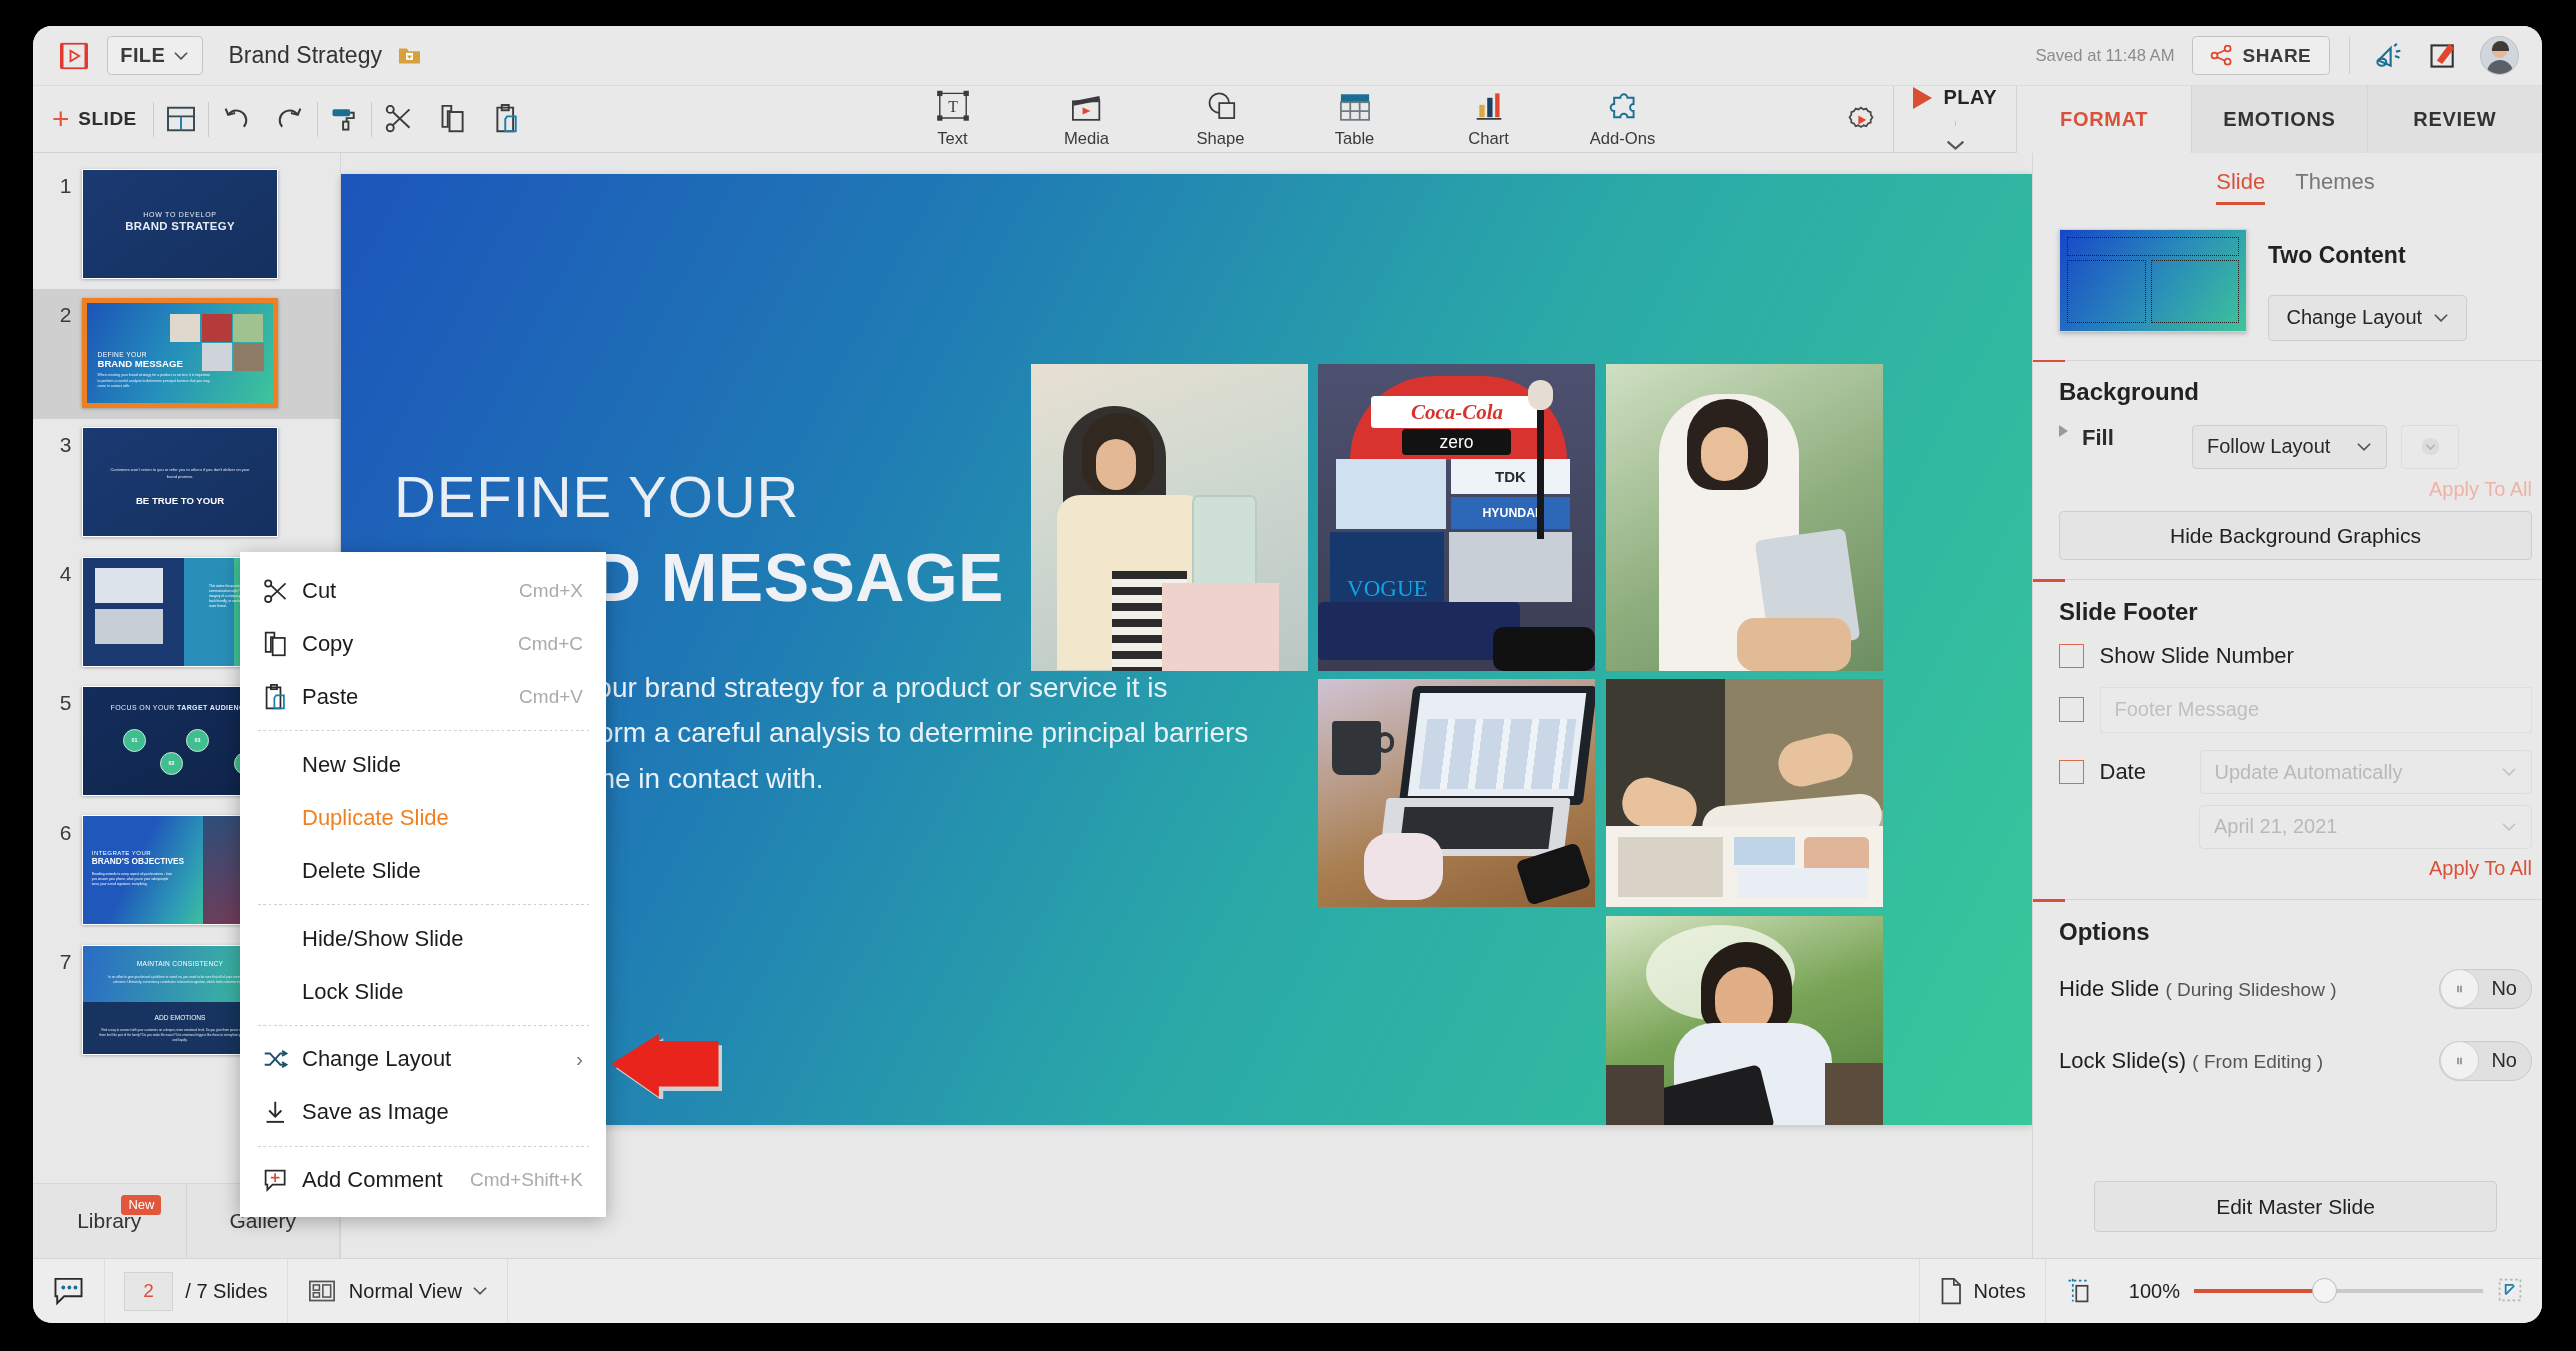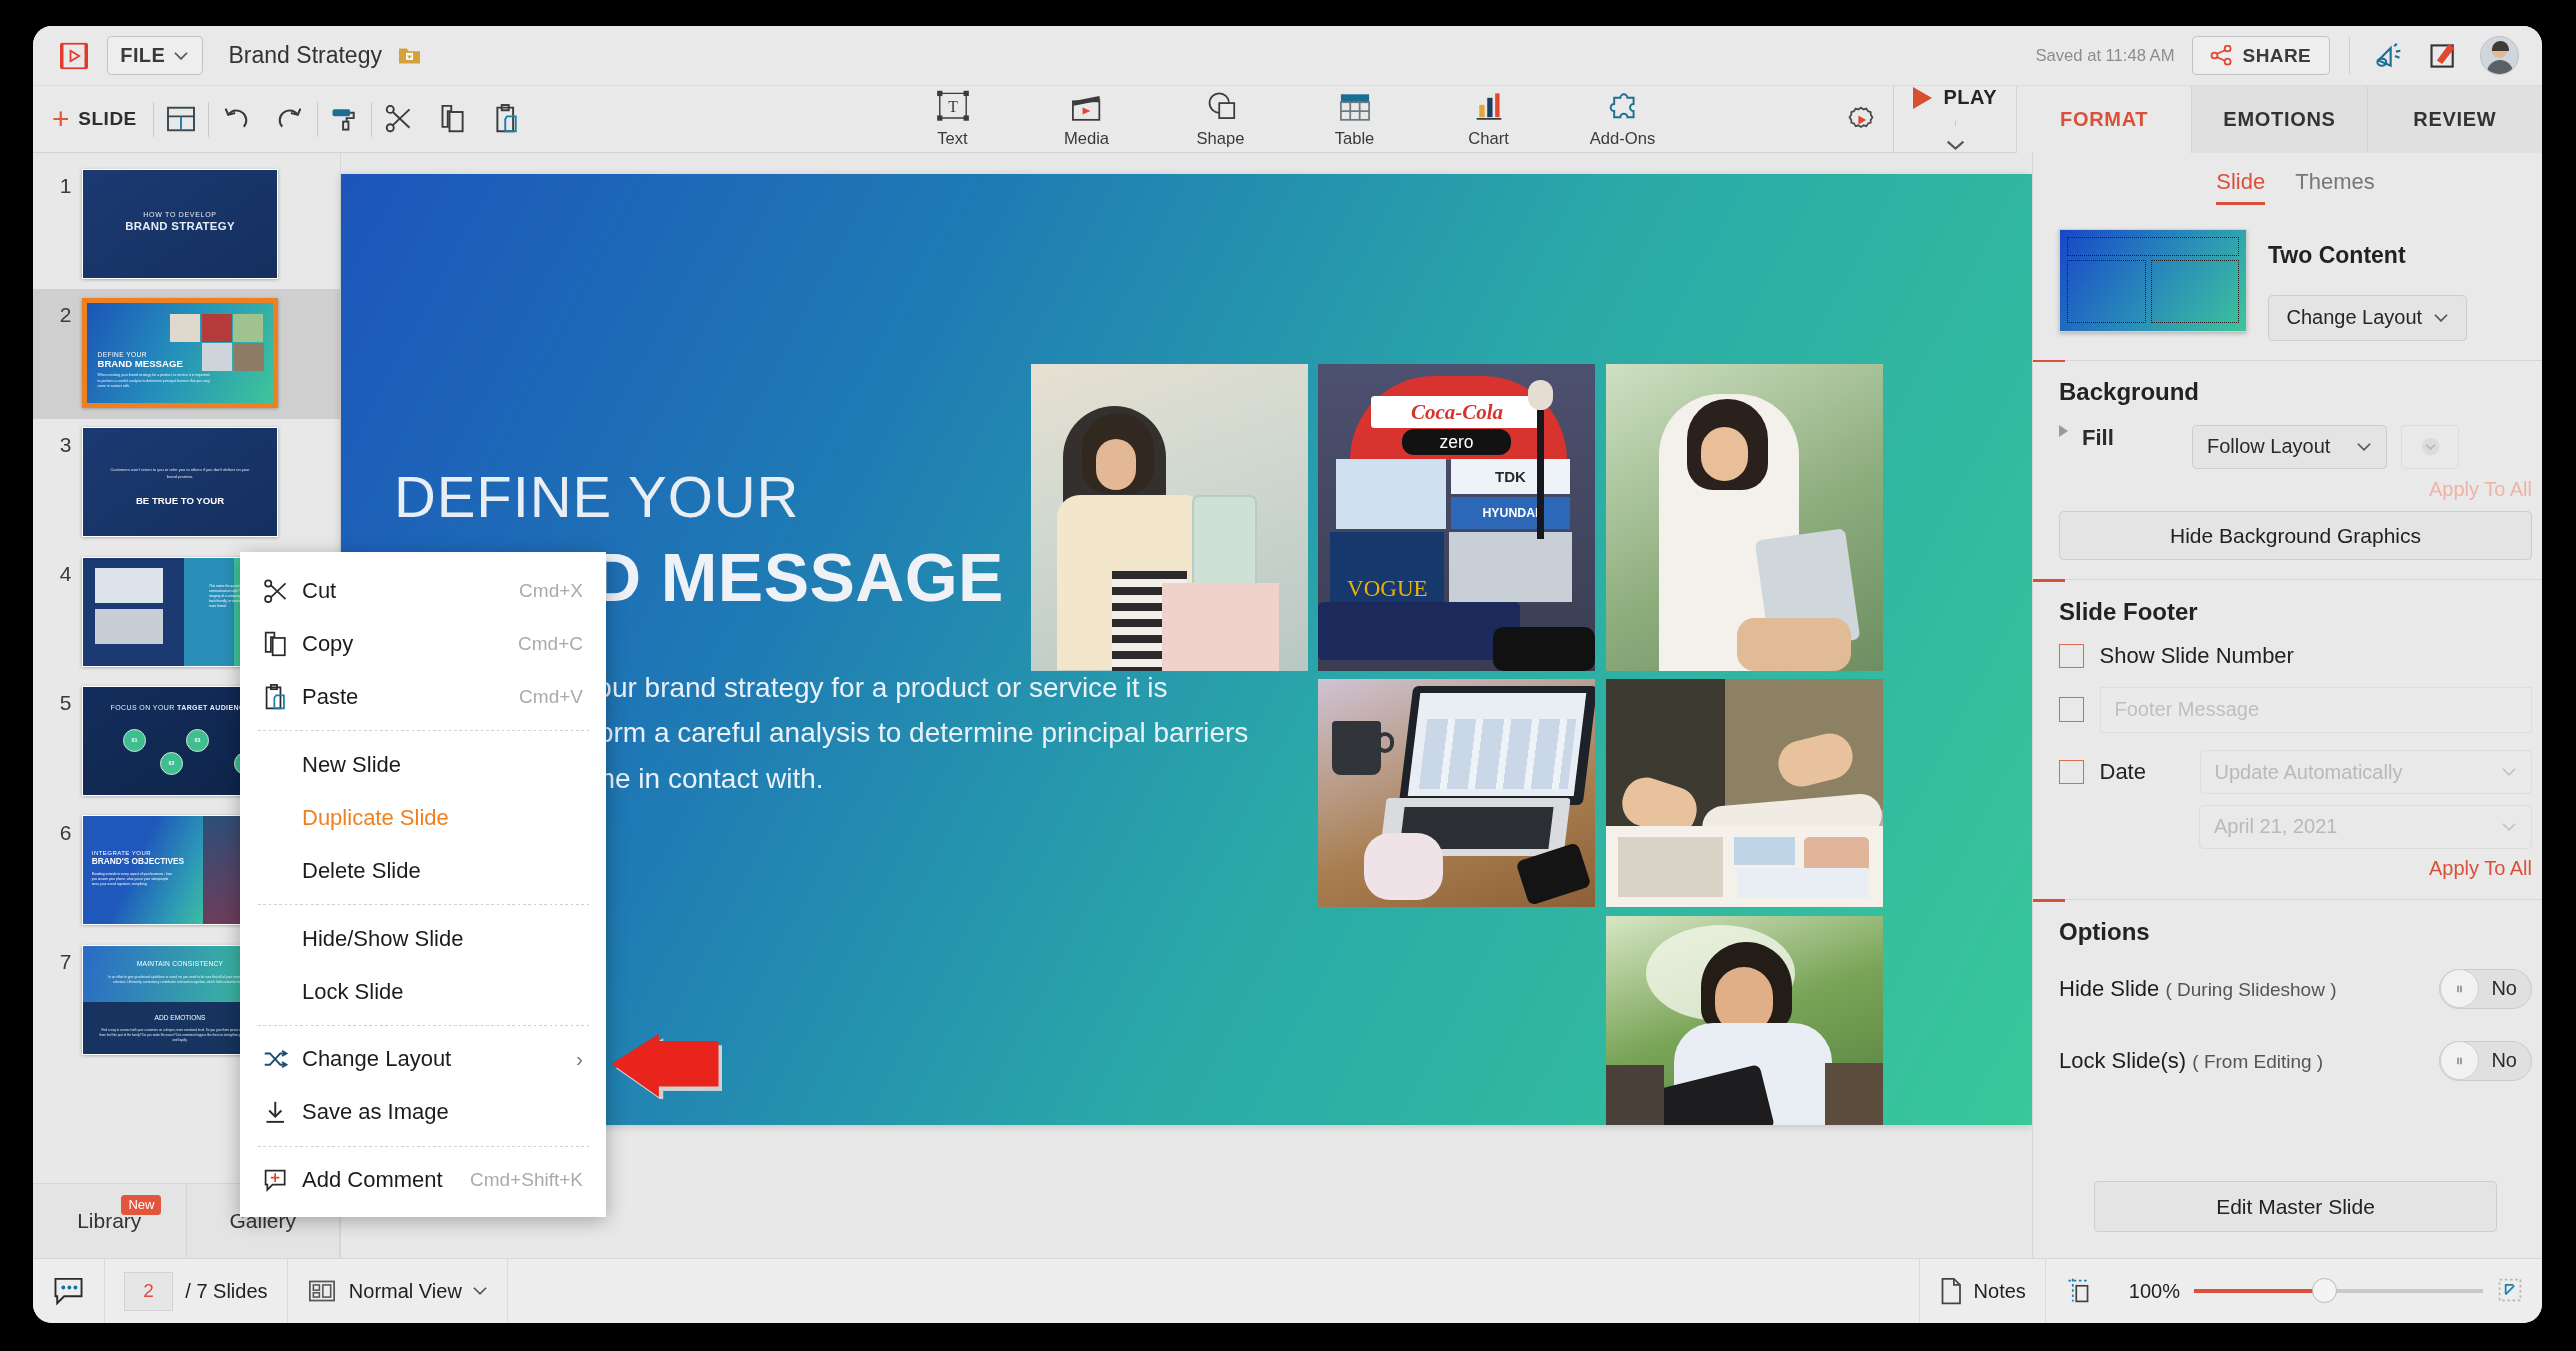--- a/index.html
+++ b/index.html
@@ -691,25 +691,25 @@
             <div style="position:absolute;left:26px;top:131px;width:140px;height:175px;background:#f2e6cd;border-radius:23px 10.5px 0 0;"></div>
             <div style="position:absolute;left:81px;top:207px;width:75px;height:100px;background:repeating-linear-gradient(180deg,#2b2b2b 0 8px,#f3f0ea 8px 16px);"></div>
             <div style="position:absolute;left:161px;top:131px;width:65px;height:95px;background:#cfe0d6;border-radius:7px;border:2.6px solid #b9cbc2;"></div>
             <div style="position:absolute;left:131px;top:219px;width:117px;height:88px;background:#f0d2cc;"></div>
           </div>
 
           <div class="ph" style="left:287px;top:158px;width:277px;height:307px;">
             <div class="sky" style="background:linear-gradient(180deg,#4d5170 0%,#3a3d52 100%)"></div>
             <div style="position:absolute;left:32px;top:12.3px;width:217px;height:84px;background:#d8332f;border-radius:105px 105px 0 0;"></div>
             <div style="position:absolute;left:53px;top:32px;width:172px;height:32px;background:#fff;border-radius:3.5px;display:flex;align-items:center;justify-content:center;color:#d8332f;font-family:'Liberation Serif',serif;font-style:italic;font-size:21px;font-weight:bold;">Coca-Cola</div>
-            <div style="position:absolute;left:84px;top:65px;width:109px;height:26px;background:#121212;border-radius:12px;display:flex;align-items:center;justify-content:center;color:#fff;font-size:17.5px;">zero</div>
+            <div style="position:absolute;left:84px;top:65px;width:109px;height:26px;background:#121212;border-radius:4px;display:flex;align-items:center;justify-content:center;color:#fff;font-size:17.5px;">zero</div>
             <div style="position:absolute;left:17.5px;top:95px;width:110px;height:70px;background:#cfe1f0;"></div>
             <div style="position:absolute;left:133px;top:95px;width:119px;height:35px;background:#eef3f7;display:flex;align-items:center;justify-content:center;color:#2a2a2a;font-size:15px;font-weight:bold;">TDK</div>
             <div style="position:absolute;left:133px;top:133px;width:119px;height:32px;background:#2d67b8;display:flex;align-items:center;justify-content:center;color:#fff;font-size:12.3px;font-weight:bold;">HYUNDAI</div>
-            <div style="position:absolute;left:12.3px;top:168px;width:114px;height:70px;background:#17386c;color:#eab308;font-family:'Liberation Serif',serif;font-size:23px;display:flex;align-items:flex-end;justify-content:center;">VOGUE</div>
+            <div style="position:absolute;left:12.3px;top:168px;width:114px;height:70px;background:#17386c;color:#0ea5e9;font-family:'Liberation Serif',serif;font-size:23px;display:flex;align-items:flex-end;justify-content:center;">VOGUE</div>
             <div style="position:absolute;left:131px;top:168px;width:123px;height:70px;background:#c9cfd6;"></div>
             <div style="position:absolute;left:0;top:238px;width:202px;height:58px;background:#1b2a5a;border-radius:5.3px;"></div>
             <div style="position:absolute;left:175px;top:263px;width:102px;height:44px;background:#111;border-radius:10.5px;"></div>
             <div style="position:absolute;left:219px;top:26px;width:7px;height:149px;background:#18181c;"></div>
             <div style="position:absolute;left:210px;top:16px;width:24.5px;height:30px;background:#e5ddd2;border-radius:12.3px;"></div>
           </div>
 
           <div class="ph" style="left:575px;top:158px;width:277px;height:307px;">
             <div class="sky" style="background:linear-gradient(150deg,#cfe0c3 0%,#8fae7e 55%,#6d8e62 100%)"></div>
             <div style="position:absolute;left:53px;top:30px;width:140px;height:277px;background:#f4f1ec;border-radius:61px 61px 0 0;"></div>

